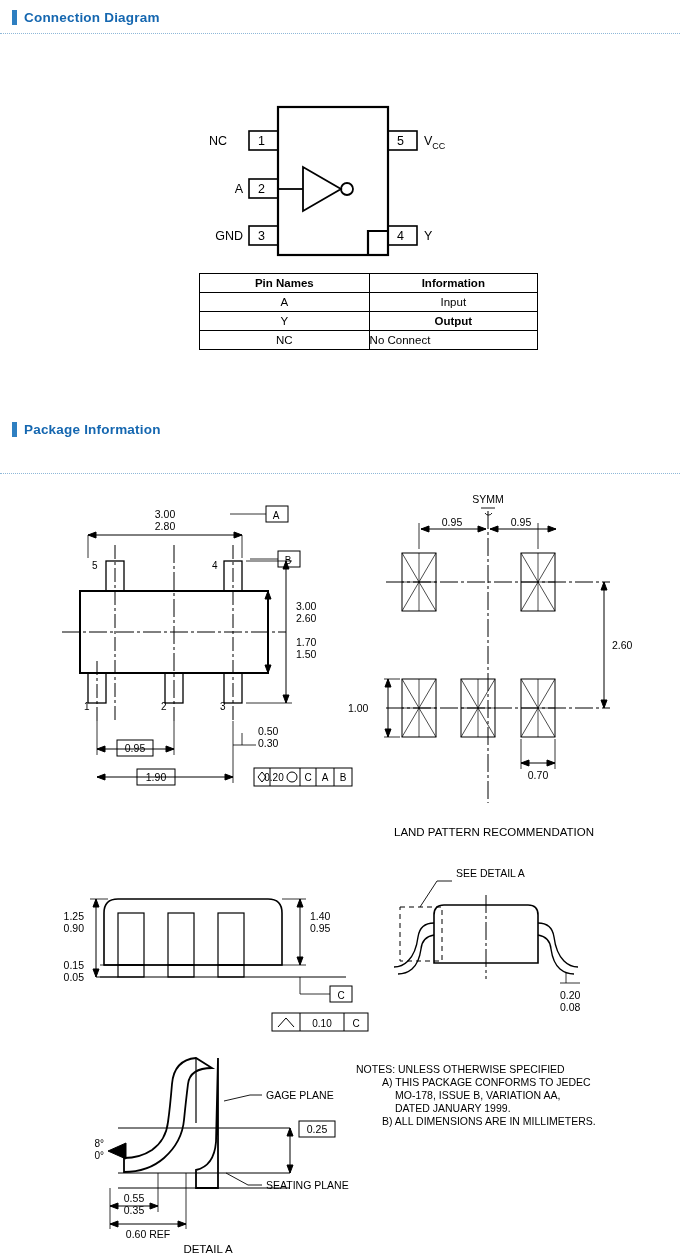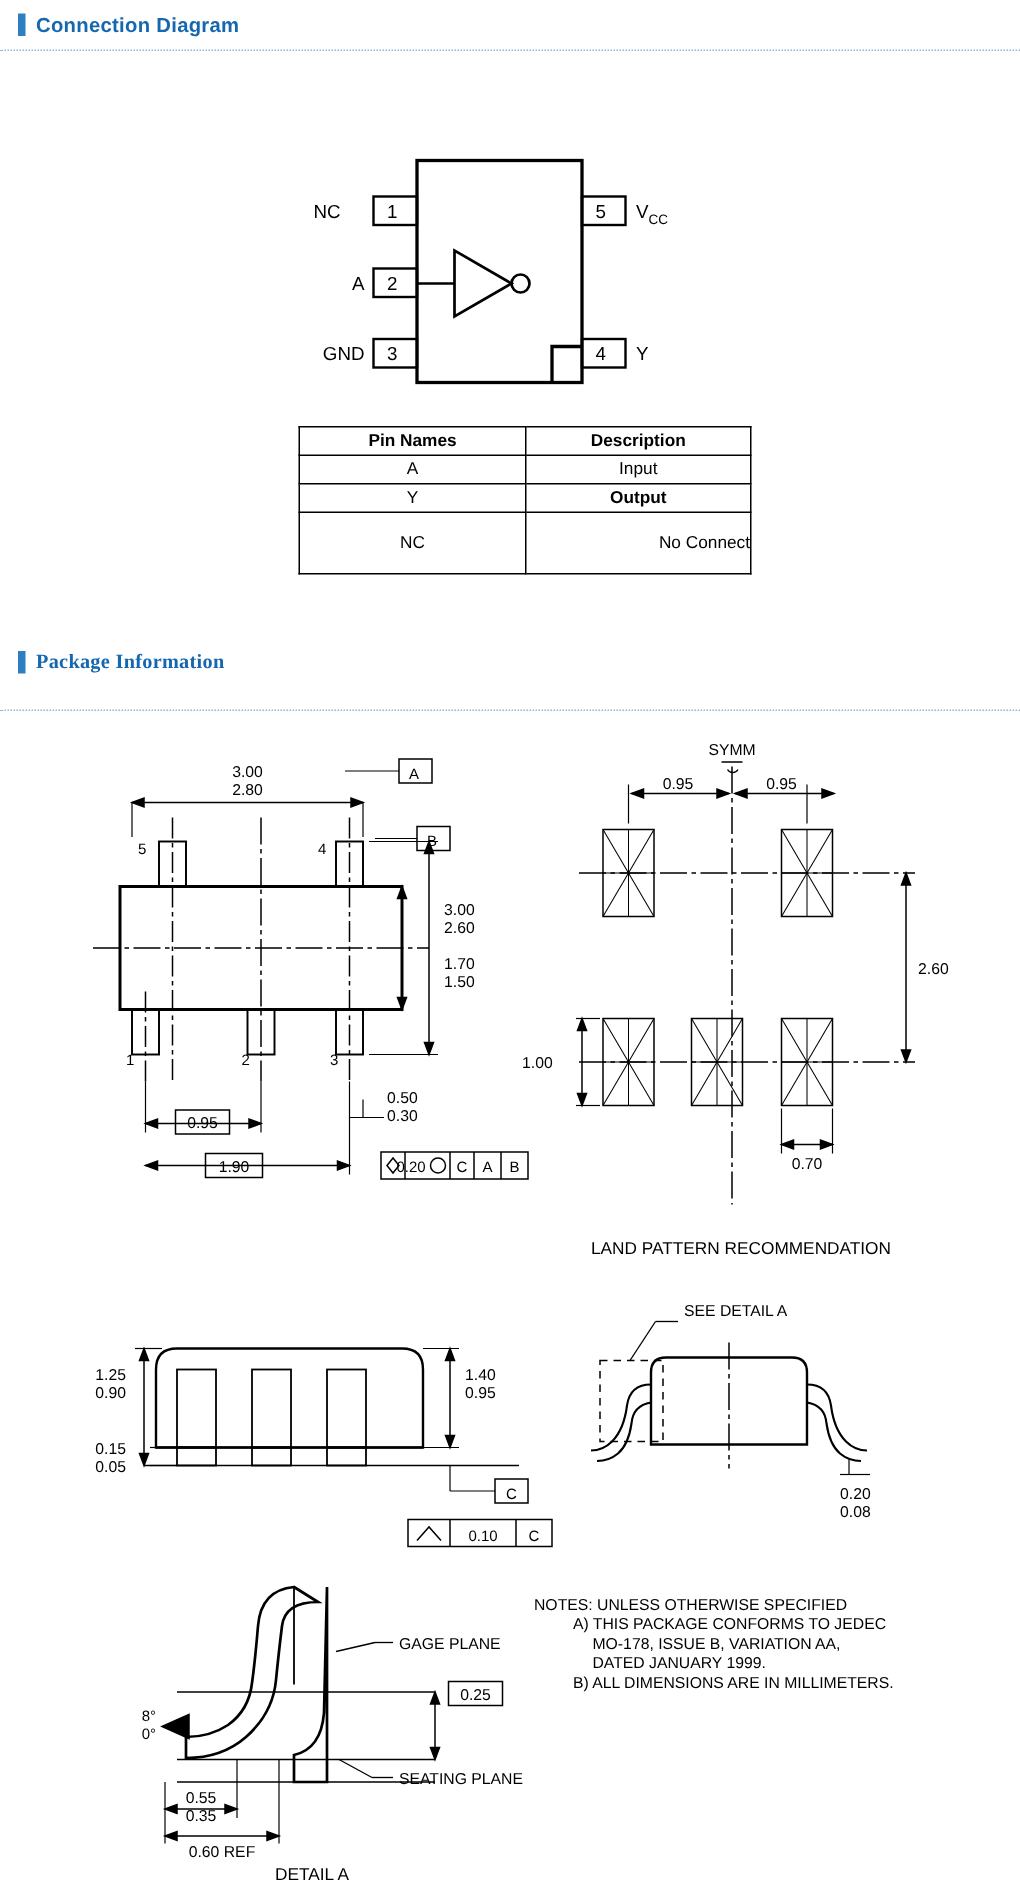--- a/index.html
+++ b/index.html
@@ -56,44 +56,44 @@
   <text class="lbl" x="227" y="100" font-size="12.5" text-anchor="end">NC</text>
   <text class="lbl" x="243" y="148" font-size="12.5" text-anchor="end">A</text>
   <text class="lbl" x="243" y="195" font-size="12.5" text-anchor="end">GND</text>
   <text class="lbl" x="424" y="100" font-size="12.5">V<tspan font-size="9" dy="4">CC</tspan></text>
   <text class="lbl" x="424" y="195" font-size="12.5">Y</text>
 
   <text class="lbl" x="333" y="245" font-size="15.5" font-weight="bold" text-anchor="middle">(Top View)</text>
 </svg>
 </div>
 
-<table style="position:absolute;left:199px;top:284px;border-collapse:collapse;width:302px;font-size:11.5px;">
+<table style="position:absolute;left:199px;top:273px;border-collapse:collapse;width:339px;font-size:11.5px;">
   <thead>
     <tr>
       <th style="border:1px solid #000;width:141px;padding:3px 0;text-align:center;font-weight:bold;">Pin Names</th>
-      <th style="border:1px solid #000;width:140px;padding:3px 0;text-align:center;font-weight:bold;">Description</th>
+      <th style="border:1px solid #000;width:140px;padding:3px 0;text-align:center;font-weight:bold;">Information</th>
     </tr>
   </thead>
   <tbody>
     <tr>
       <td style="border:1px solid #000;padding:3px 0;text-align:center;">A</td>
       <td style="border:1px solid #000;padding:3px 0;text-align:center;margin-top:12px;">Input</td>
     </tr>
     <tr>
       <td style="border:1px solid #000;padding:3px 0;text-align:center;">Y</td>
       <td style="border:1px solid #000;padding:3px 0;text-align:center;font-weight:bold;">Output</td>
     </tr>
     <tr>
       <td style="border:1px solid #000;padding:3px 0;text-align:center;">NC</td>
-      <td style="border:1px solid #000;padding:14px 0;text-align:right;">No Connect</td>
+      <td style="border:1px solid #000;padding:3px 0;text-align:left;">No Connect</td>
     </tr>
   </tbody>
 </table>
 
-<div class="section-head" style="top:432px;font-family:Liberation Serif, serif;">
+<div class="section-head" style="top:420px;">
   <span class="bar"></span><span class="title">Package Information</span>
 </div>
 <div class="dotline" style="top:473px;"></div>
 
 <div style="position:absolute;left:0;top:483px;width:680px;height:774px;">
 <svg width="680" height="774" viewBox="0 0 680 774">
   <g stroke="#000" fill="none" stroke-width="1">
 
   <g>
 

